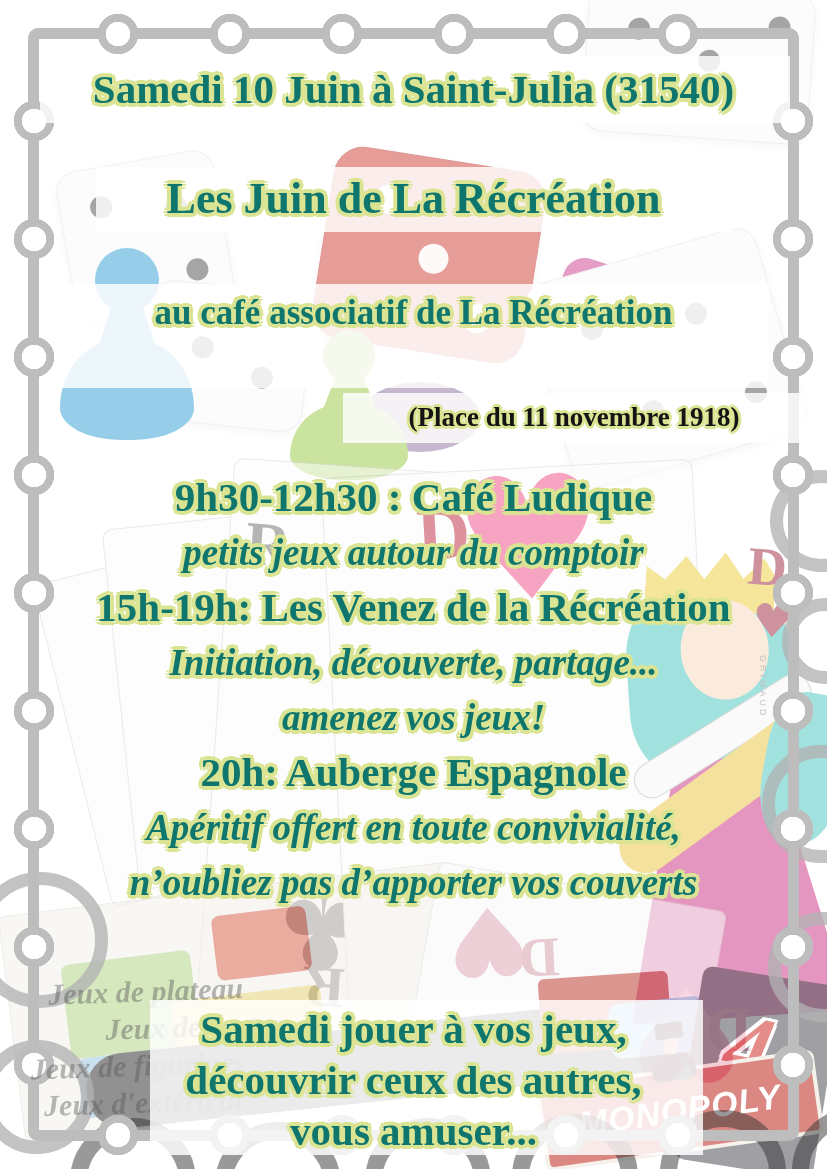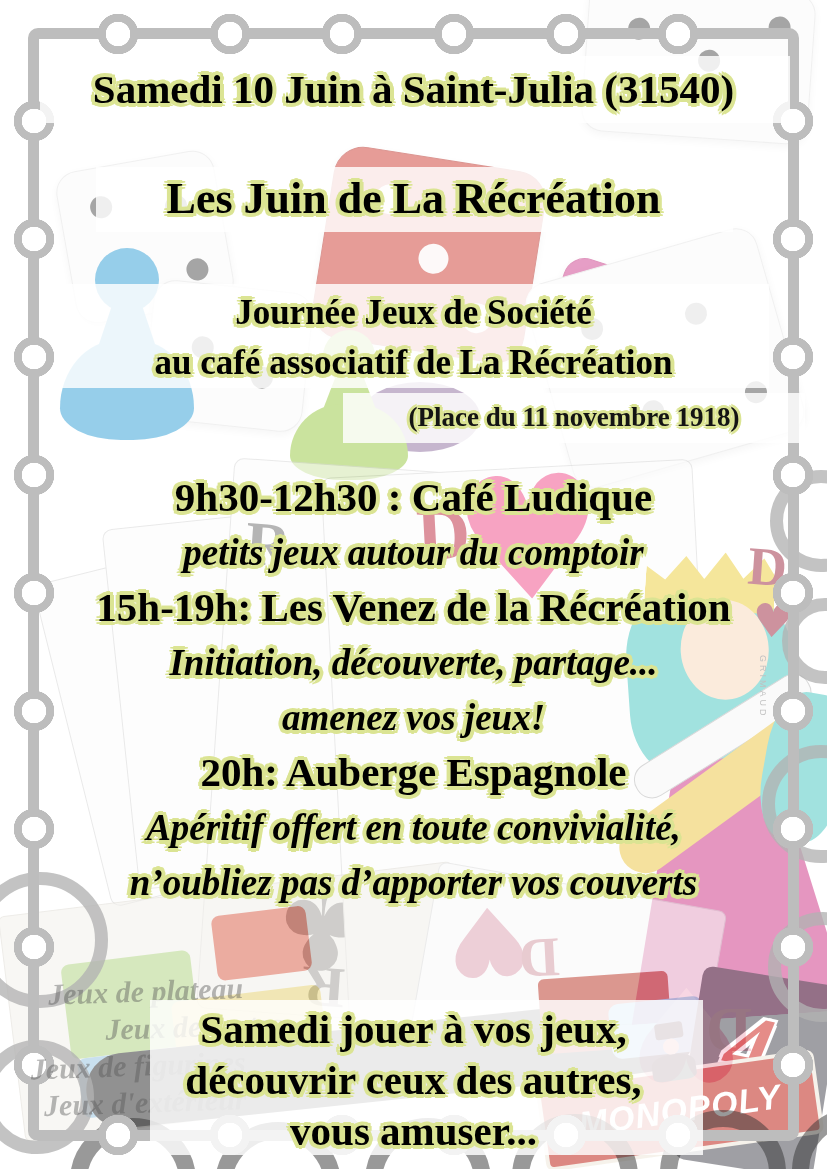--- a/index.html
+++ b/index.html
@@ -26,21 +26,21 @@
     background-size:46px 118px;background-repeat:repeat-y;}
   .perf-right{right:11px;top:62px;bottom:62px;width:46px;
     background:radial-gradient(circle 20px at 23px 59px,#fff 0 12px,#bdbdbd 12.5px 20px,rgba(0,0,0,0) 20.5px);
     background-size:46px 118px;background-repeat:repeat-y;}
 
   .ring{position:absolute;border-radius:50%;}
   .ring-light{border:13px solid rgba(178,178,178,.78);}
   .ring-dark{border:17px solid rgba(52,52,52,.5);}
 
   
-  .glow{color:#000000;font-weight:bold;
+  .glow{color:#0f766e;font-weight:bold;
     text-shadow:-3px -3px 0 #dbe493,3px -3px 0 #dbe493,-3px 3px 0 #dbe493,3px 3px 0 #dbe493,
                 -4px 0 0 #dbe493,4px 0 0 #dbe493,0 -4px 0 #dbe493,0 4px 0 #dbe493;}
   .glow-sm{color:#141414;font-weight:bold;
     text-shadow:-2px -2px 0 #dbe493,2px -2px 0 #dbe493,-2px 2px 0 #dbe493,2px 2px 0 #dbe493,
                 -3px 0 0 #dbe493,3px 0 0 #dbe493,0 -3px 0 #dbe493,0 3px 0 #dbe493;}
   .band{position:absolute;background:rgba(255,255,255,.82);z-index:4;}
   .tblock{position:absolute;text-align:center;white-space:nowrap;}
 
   .sched-bold{font-size:41px;height:55px;line-height:55px;}
   .sched-italic{font-size:37px;font-style:italic;height:55px;line-height:55px;}
@@ -207,21 +207,20 @@
   <div class="band" style="left:343px;top:393px;width:462px;height:50px;"></div>
   <div class="band" style="left:150px;top:1000px;width:553px;height:155px;"></div>
 
   <div class="layer-text">
 
     <div class="tblock glow" style="left:0;right:0;top:56px;font-size:41px;line-height:66px;">Samedi 10 Juin à Saint-Julia (31540)</div>
 
     <div class="tblock glow" style="left:0;right:0;top:167px;font-size:44px;line-height:64px;">Les Juin de La Récréation</div>
 
     <div class="tblock" style="left:0;right:0;top:288px;">
-      <div class="glow" style="font-size:35px;line-height:50px;">Journée Jeux de Société</div>
       <div class="glow" style="font-size:35px;line-height:50px;">au café associatif de La Récréation</div>
     </div>
 
     <div class="tblock glow-sm" style="left:343px;width:462px;top:393px;font-size:27px;line-height:48px;">(Place du 11 novembre 1918)</div>
 
     <div class="tblock" style="left:0;right:0;top:470px;">
       <div class="glow sched-bold">9h30-12h30 : Café Ludique</div>
       <div class="glow sched-italic">petits jeux autour du comptoir</div>
       <div class="glow sched-bold">15h-19h: Les Venez de la Récréation</div>
       <div class="glow sched-italic">Initiation, découverte, partage...</div>

